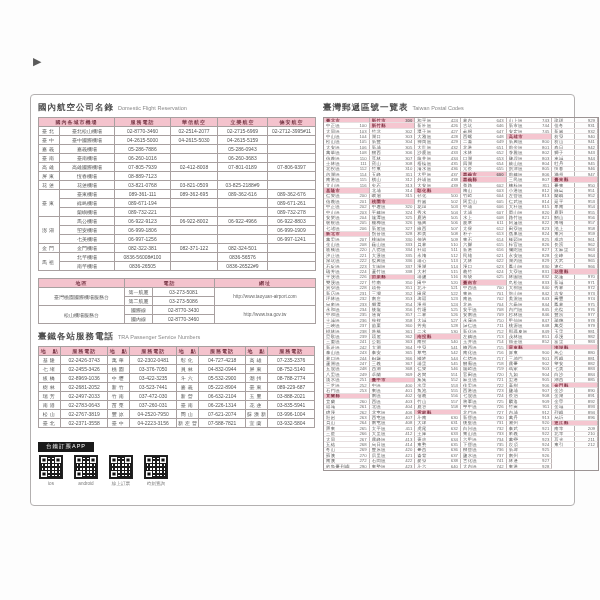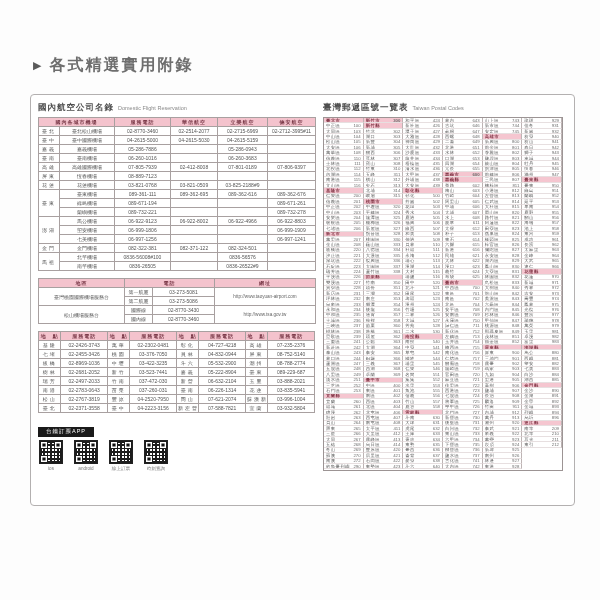--- a/index.html
+++ b/index.html
@@ -15,21 +15,21 @@
 
   .sec-title { display:flex; align-items:baseline; gap:4px; margin-bottom:3px; }
   .sec-title .zh { font-size:8.5px; font-weight:bold; color:#4f4f4f; letter-spacing:1px; }
   .sec-title .en { font-size:5.5px; color:#8a8a8a; }
 
   table { border-collapse:collapse; width:100%; table-layout:fixed; }
   th,td { border:0.8px solid #a8a0a0; font-size:5px; color:#555; text-align:center; padding:1px 1px; overflow:hidden; white-space:nowrap; }
   th { background:#f4c3cd; color:#7c3b4a; font-weight:bold; letter-spacing:1px; }
 
   #left-panel  { position:absolute; left:38px;  top:102px; width:277px; }
-  #right-panel { position:absolute; left:323px; top:102px; width:240px; }
+  #right-panel { position:absolute; left:323px; top:102px; width:276px; }
 
   #airlines-table { margin-bottom:7px; }
   #airlines-table td { height:7.6px; }
   #counters-table { margin-bottom:7px; }
   #counters-table td { height:8.2px; }
   #counters-table .url { font-size:4.6px; color:#666; }
   #tra-table td { height:8.2px; }
   .citycell { letter-spacing:2px; }
 
   
@@ -54,21 +54,20 @@
   .p-row .c { color:#6b6b6b; }
   .p-head { background:#f5c6d0; color:#8a4050; font-weight:bold; }
 </style>
 </head>
 <body>
 
 <div id="page">
 
   <div id="page-title">
     <span class="marker">▶</span>
-    <span>各式精選實用附錄</span>
   </div>
 
   <div id="frame"></div>
 
   <div id="left-panel">
 
     <div class="sec-title">
       <span class="zh">國內航空公司名錄</span>
       <span class="en">Domestic Flight Reservation</span>
     </div>
@@ -248,20 +247,24 @@
             <td>02-8770-3430</td>
             <td class="url" rowspan="2">http://www.tsa.gov.tw</td>
           </tr>
           <tr>
             <td>國內線</td>
             <td>02-8770-3460</td>
           </tr>
         </tbody>
     </table>
 
+    <div class="sec-title">
+      <span class="zh">臺鐵各站服務電話</span>
+      <span class="en">TRA Passenger Service Numbers</span>
+    </div>
     <table id="tra-table">
       <thead id="tra-head">
           <tr>
             <th style="width: 22px;">地　點</th>
             <th style="width: 46px;">服務電話</th>
             <th style="width: 22px;">地　點</th>
             <th style="width: 46px;">服務電話</th>
             <th style="width: 22px;">地　點</th>
             <th style="width: 46px;">服務電話</th>
             <th style="width: 22px;">地　點</th>

